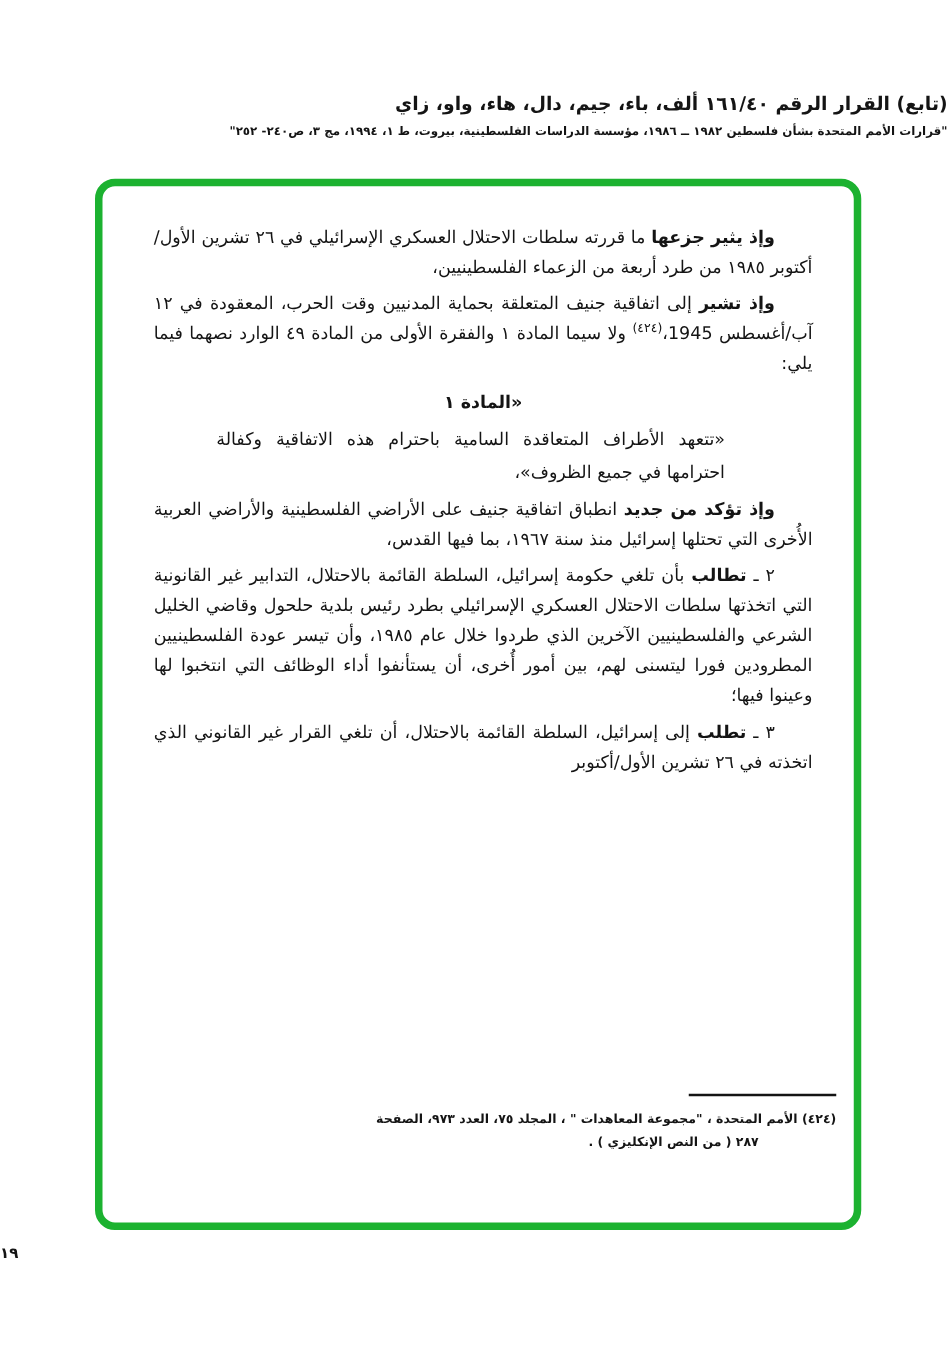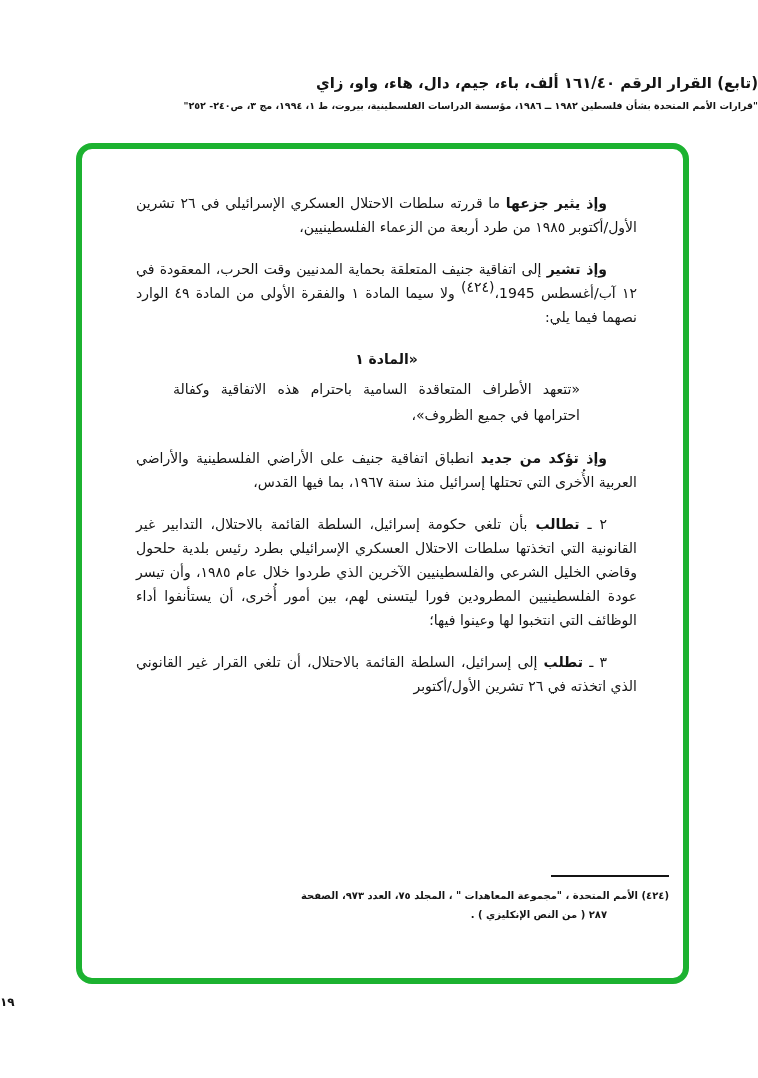--- a/index.html
+++ b/index.html
@@ -34,39 +34,39 @@
   }
 
   
   .body-text {
     position:absolute; top:24px; right:28px; left:36px;
     direction:rtl;
     font-size:14px; line-height:24px;
     text-align:justify;
     font-family:"DejaVu Sans", sans-serif;
   }
-  .block { margin:18px; }
+  .block { margin:5px; }
   .para, .numbered { text-align:justify; text-indent:30px; }
   .article-heading {
     text-align:center; font-weight:bold;
     margin:7px 0 5px 0; text-indent:0;
   }
   .quote-center {
     text-indent:0;
     margin:2px 75px 2px 55px;
     line-height:26px;
   }
   .quote-justify {
     text-align:justify;
     margin:0 20px 0 28px;
     text-indent:42px;
   }
   .body-text b { font-weight:bold; }
   .body-text sup {
-    font-size:14px; line-height:0; vertical-align:super;
+    font-size:10px; line-height:0; vertical-align:super;
   }
 
   
   .footnote {
     position:absolute; top:726px; right:14px; left:40px;
     direction:rtl; text-align:right;
     font-size:10px; font-weight:bold; line-height:19px;
   }
   .fn-rule {
     width:118px; height:2px; background:#141414;

